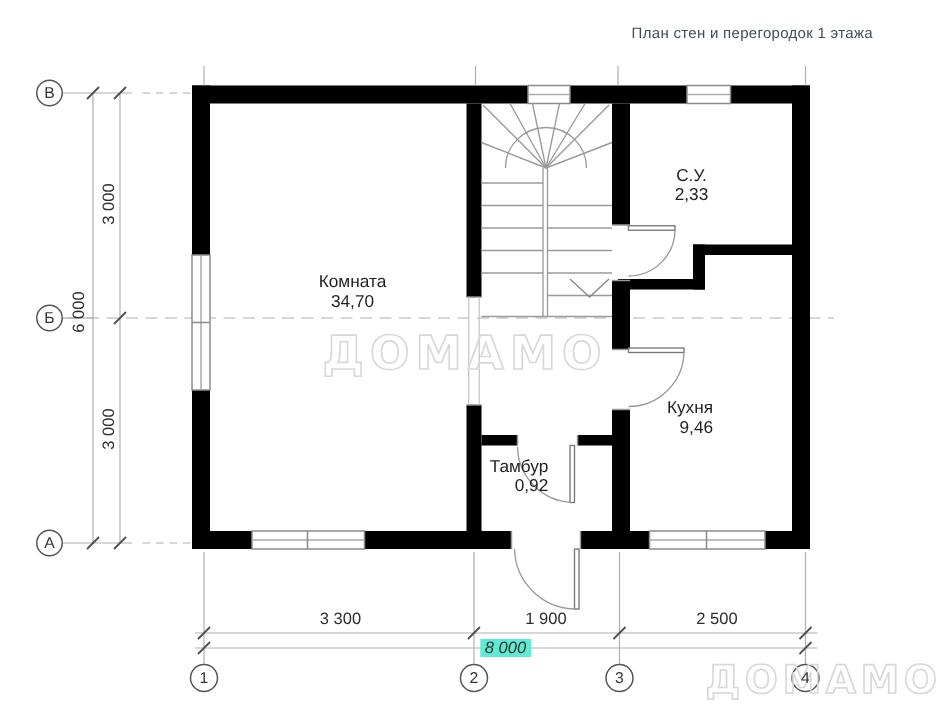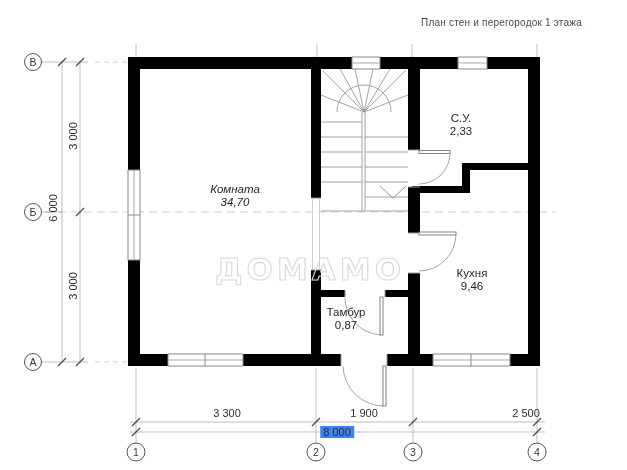--- a/index.html
+++ b/index.html
@@ -10,26 +10,26 @@
   svg{position:absolute;left:0;top:0;}
   .txt{position:absolute;white-space:nowrap;color:#2b2b2b;}
   .center{transform:translate(-50%,-50%);text-align:center;}
   .title{
     top:17px;left:380px;width:243px;text-align:center;
     font-size:10px;color:#3f4d57;letter-spacing:0.2px;
   }
   .room-label{font-size:11.5px;line-height:12.5px;color:#1f1f1f;}
   .dim{font-size:11px;color:#2e2e2e;}
   .dim-v{transform:translate(-50%,-50%) rotate(-90deg);}
-  .dim-bg{background:#3b82f6;padding:0 3px;}
+  .dim-bg{background:#5eead4;padding:0 3px;font-style:italic;}
   .axis-label{font-size:10.5px;color:#333;}
   .wm{
     position:absolute;font-family:"DejaVu Sans",sans-serif;font-weight:bold;
     color:transparent;-webkit-text-stroke:1.1px #d8d8d8;letter-spacing:4px;
-    white-space:nowrap;transform:translate(-50%,-50%);margin-top:33px;
+    white-space:nowrap;transform:translate(-50%,-50%);
   }
   .wm-center{font-size:31px;}
   .wm-corner{font-size:26px;letter-spacing:3px;}
 </style>
 </head>
 <body>
 
 <div class="canvas">
 
   <svg width="627" height="470" viewBox="0 0 627 470">
@@ -206,44 +206,44 @@
       <circle cx="413" cy="452" r="9"></circle>
       <circle cx="537" cy="452" r="9"></circle>
     </g>
   </svg>
 
   <div class="wm wm-center" style="left:310px;top:236px;">ДОМАМО</div>
   <div class="wm wm-corner" style="left:549px;top:454px;">ДОМАМО</div>
 
   <div class="txt title">План стен и перегородок 1 этажа</div>
 
-  <div class="txt center room-label" style="left:235px;top:195px;font-style:italic;">
+  <div class="txt center room-label" style="left:235px;top:195px;">
     <div>Комната</div>
     <div>34,70</div>
   </div>
   <div class="txt center room-label" style="left:461px;top:124px;">
     <div>С.У.</div>
     <div>2,33</div>
   </div>
-  <div class="txt center room-label" style="left:472px;top:279px;">
+  <div class="txt center room-label" style="left:460px;top:279px;text-align:right;">
     <div>Кухня</div>
     <div>9,46</div>
   </div>
-  <div class="txt center room-label" style="left:346px;top:318px;">
+  <div class="txt center room-label" style="left:346px;top:318px;text-align:right;">
     <div>Тамбур</div>
-    <div>0,87</div>
+    <div>0,92</div>
   </div>
 
   <div class="txt dim dim-v" style="left:73px;top:136px;">3 000</div>
   <div class="txt dim dim-v" style="left:53px;top:208px;">6 000</div>
   <div class="txt dim dim-v" style="left:73px;top:286px;">3 000</div>
 
   <div class="txt center dim" style="left:227px;top:413px;">3 300</div>
   <div class="txt center dim" style="left:364px;top:413px;">1 900</div>
-  <div class="txt center dim" style="left:478px;top:413px;margin-left:48px;">2 500</div>
+  <div class="txt center dim" style="left:478px;top:413px;">2 500</div>
   <div class="txt center dim dim-bg" style="left:337px;top:432px;">8 000</div>
 
   <div class="txt center axis-label" style="left:33px;top:62px;">В</div>
   <div class="txt center axis-label" style="left:33px;top:212px;">Б</div>
   <div class="txt center axis-label" style="left:33px;top:362px;">А</div>
   <div class="txt center axis-label" style="left:136px;top:452px;">1</div>
   <div class="txt center axis-label" style="left:316px;top:452px;">2</div>
   <div class="txt center axis-label" style="left:413px;top:452px;">3</div>
   <div class="txt center axis-label" style="left:537px;top:452px;">4</div>
 

